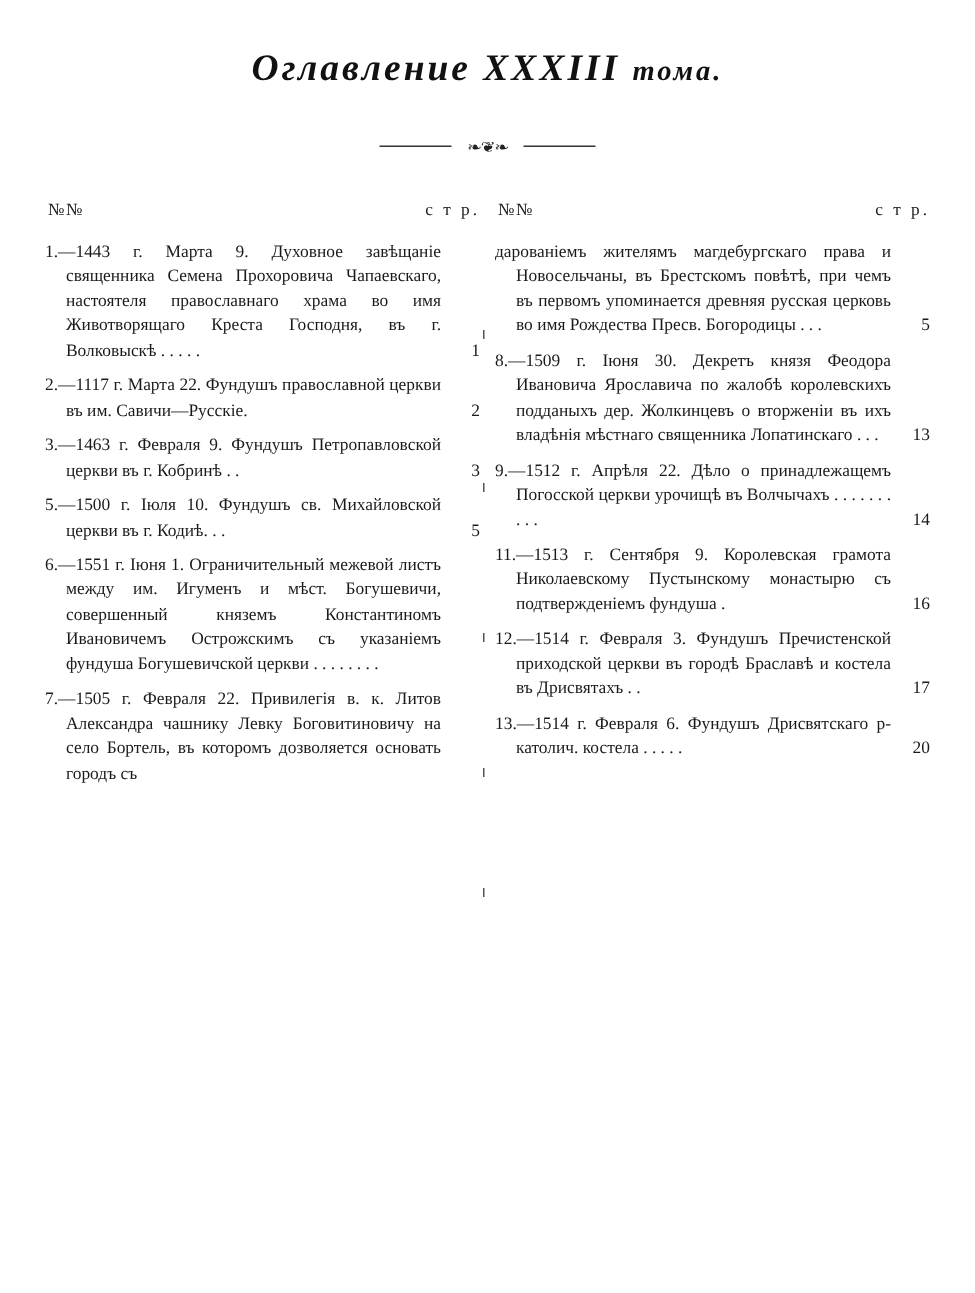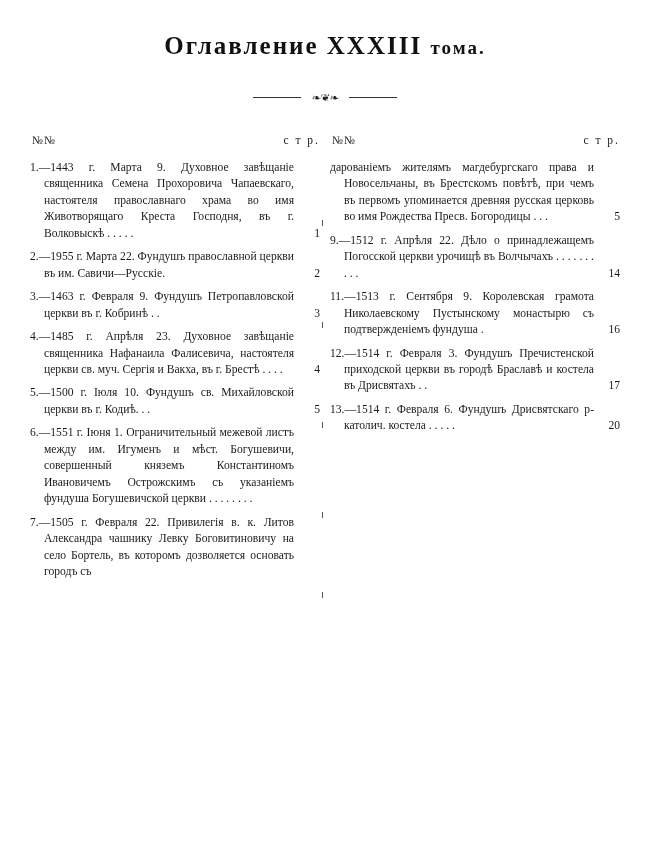--- a/index.html
+++ b/index.html
@@ -23,20 +23,21 @@
     padding: 0;
   }
   .title {
     text-align: center;
     margin-top: 32px;
     font-family: "Liberation Serif", serif;
     font-size: 25px;
     letter-spacing: 2px;
     font-weight: bold;
     color: #111;
+    font-style: italic;
   }
   .title .small-caps {
     font-size: 19px;
   }
   .ornament {
     text-align: center;
     margin-top: 30px;
     margin-bottom: 28px;
     font-size: 13px;
     letter-spacing: 1px;
@@ -144,30 +145,26 @@
       <div class="col-head">
         <span class="nn">№№</span>
         <span class="str">с т р.</span>
       </div>
 
       <div class="entry">
         <span class="text">1.—1443 г. Марта 9. Духовное завѣщаніе священника Семена Прохоровича Чапаевскаго, настоятеля православнаго храма во имя Животворящаго Креста Господня, въ г. Волковыскѣ . . . . .</span>
         <span class="pg">1</span>
       </div>
       <div class="entry">
-        <span class="text">2.—1955 г. Марта 22. Фундушъ православной церкви въ им. Савичи—Русскіе.</span>
+        <span class="text">2.—1117 г. Марта 22. Фундушъ православной церкви въ им. Савичи—Русскіе.</span>
         <span class="pg">2</span>
       </div>
       <div class="entry">
         <span class="text">3.—1463 г. Февраля 9. Фундушъ Петропавловской церкви въ г. Кобринѣ . .</span>
         <span class="pg">3</span>
-      </div>
-      <div class="entry">
-        <span class="text">4.—1485 г. Апрѣля 23. Духовное завѣщаніе священника Нафанаила Фалисевича, настоятеля церкви св. муч. Сергія и Вакха, въ г. Брестѣ . . . .</span>
-        <span class="pg">4</span>
       </div>
       <div class="entry">
         <span class="text">5.—1500 г. Іюля 10. Фундушъ св. Михайловской церкви въ г. Кодиѣ. . .</span>
         <span class="pg">5</span>
       </div>
       <div class="entry">
         <span class="text">6.—1551 г. Іюня 1. Ограничительный межевой листъ между им. Игуменъ и мѣст. Богушевичи, совершенный княземъ Константиномъ Ивановичемъ Острожскимъ съ указаніемъ фундуша Богушевичской церкви . . . . . . . .</span>
         <span class="pg"></span>
       </div>
       <div class="entry">
@@ -178,20 +175,24 @@
 
     <div class="col">
       <div class="col-head">
         <span class="nn">№№</span>
         <span class="str">с т р.</span>
       </div>
 
       <div class="entry">
         <span class="text">дарованіемъ жителямъ магдебургскаго права и Новосельчаны, въ Брестскомъ повѣтѣ, при чемъ въ первомъ упоминается древняя русская церковь во имя Рождества Пресв. Богородицы . . .</span>
         <span class="pg">5</span>
+      </div>
+      <div class="entry">
+        <span class="text">8.—1509 г. Іюня 30. Декретъ князя Феодора Ивановича Ярославича по жалобѣ королевскихъ подданыхъ дер. Жолкинцевъ о вторженіи въ ихъ владѣнія мѣстнаго священника Лопатинскаго . . .</span>
+        <span class="pg">13</span>
       </div>
       <div class="entry">
         <span class="text">9.—1512 г. Апрѣля 22. Дѣло о принадлежащемъ Погосской церкви урочищѣ въ Волчычахъ . . . . . . . . . .</span>
         <span class="pg">14</span>
       </div>
       <div class="entry">
         <span class="text">11.—1513 г. Сентября 9. Королевская грамота Николаевскому Пустынскому монастырю съ подтвержденіемъ фундуша .</span>
         <span class="pg">16</span>
       </div>
       <div class="entry">

